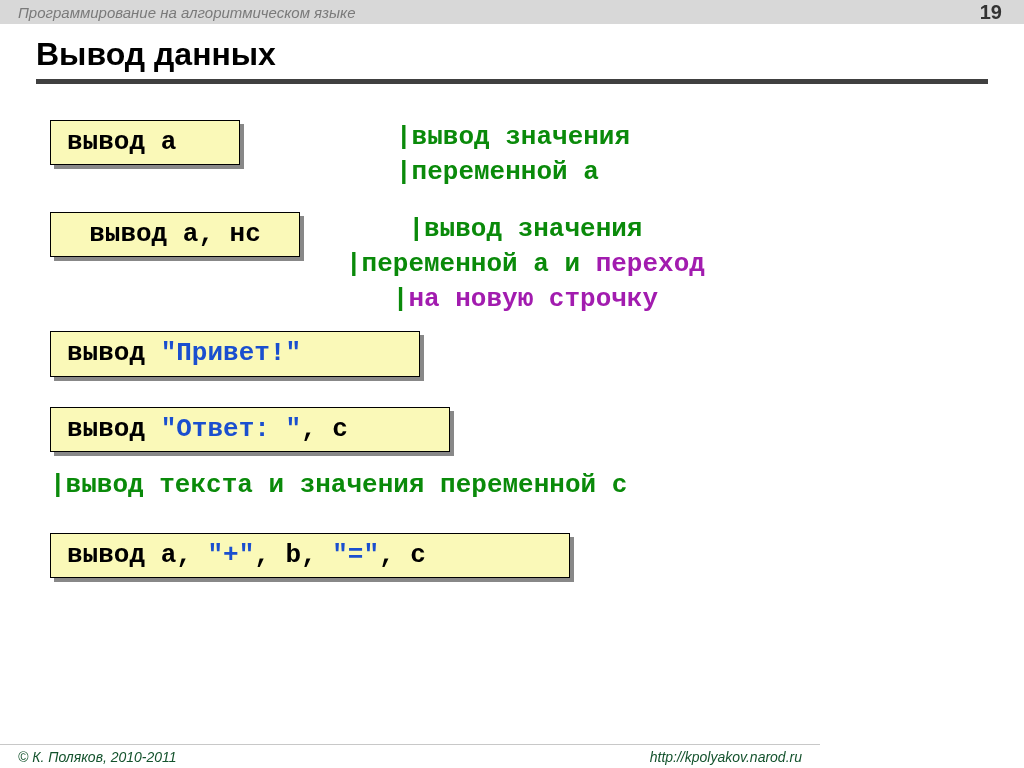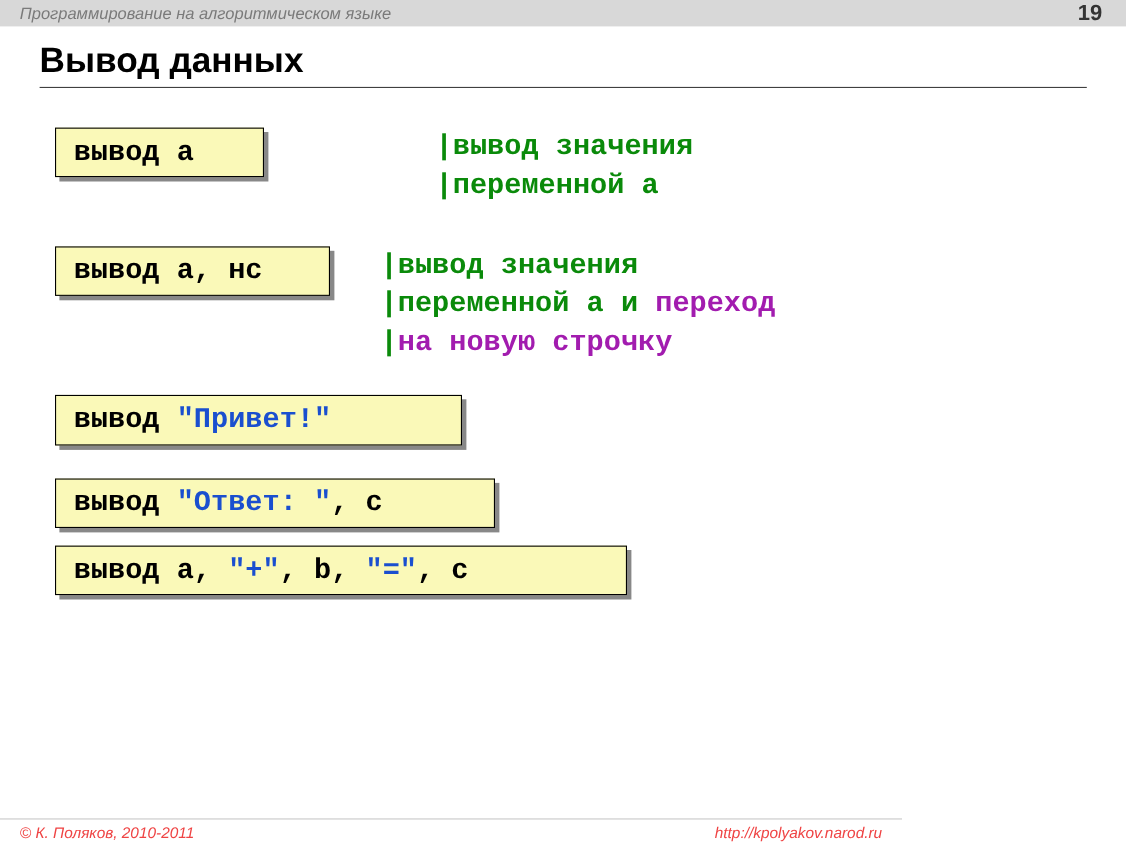--- a/index.html
+++ b/index.html
@@ -23,21 +23,21 @@
     padding-right: 4px;
   }
   .slide-body {
     padding: 12px 36px 0 36px;
   }
   .slide-title {
     font-size: 32px;
     font-weight: bold;
     color: #000;
     padding-bottom: 6px;
-    border-bottom: 1px solid #404040;
+    border-bottom: 5px solid #404040;
     margin-bottom: 36px;
   }
   .code-box {
     display: inline-block;
     background: #faf9b8;
     border: 1.5px solid #000;
     box-shadow: 4px 4px 0 #888;
     padding: 6px 16px;
     font-family: "Courier New", monospace;
     font-weight: bold;
@@ -49,24 +49,24 @@
   .mono {
     font-family: "Courier New", monospace;
     font-weight: bold;
     font-size: 26px;
     line-height: 1.35;
     white-space: pre;
   }
   .cgreen { color: #0a8a0a; }
   .cred { color: #a21caf; }
   .cblue { color: #1a4fcf; }
-  .row1 { display: flex; align-items: flex-start; gap: 0; margin-bottom: 38px; margin-left: 14px; }
+  .row1 { display: flex; align-items: flex-start; gap: 0; margin-bottom: 22px; margin-left: 14px; }
   .row1 .code-box { width: 190px; }
   .row1 .desc { margin-left: 156px; }
-  .row2 { display: flex; align-items: flex-start; gap: 0; margin-bottom: 30px; margin-left: 14px; }
+  .row2 { display: flex; align-items: flex-start; gap: 0; margin-bottom: 14px; margin-left: 14px; text-align: center; }
   .row2 .code-box { width: 250px; }
   .row2 .desc { margin-left: 46px; }
   .row3 { display: flex; align-items: center; gap: 0; margin-bottom: 30px; margin-left: 14px; }
   .row3 .code-box { width: 370px; }
   .row3 .desc { margin-left: 46px; }
   .row4 { margin-left: 14px; margin-bottom: 16px; }
   .row4 .code-box { width: 400px; }
   .row4-desc { margin-left: 14px; margin-bottom: 30px; }
   .row5 { margin-left: 14px; }
   .row5 .code-box { width: 520px; }
@@ -74,21 +74,21 @@
     position: absolute;
     bottom: 0;
     left: 0;
     width: 820px;
     height: 24px;
     border-top: 1px solid #c8c8c8;
     display: flex;
     justify-content: space-between;
     align-items: center;
     padding: 0 18px;
-    color: #ef4444;
+    color: #14532d;
     font-size: 14px;
     font-style: italic;
   }
 </style>
 </head>
 <body>
 
 <div class="header-bar">
   <span>Программирование на алгоритмическом языке</span>
   <span class="page-num">19</span>
@@ -107,20 +107,21 @@
     <div class="desc mono"><span class="cgreen">|</span><span class="cgreen">вывод значения</span><br><span class="cgreen">|</span><span class="cgreen">переменной a и </span><span class="cred">переход</span><br><span class="cgreen">|</span><span class="cred">на новую строчку</span></div>
   </div>
 
   <div class="row3">
     <div class="code-box"><span>вывод </span><span class="cblue">"Привет!"</span></div>
   </div>
 
   <div class="row4">
     <div class="code-box"><span>вывод </span><span class="cblue">"Ответ: "</span><span>, c</span></div>
   </div>
+  <div class="row4-desc mono"><span class="cgreen">|</span><span class="cgreen">вывод текста и значения переменной c</span></div>
 
   <div class="row5">
     <div class="code-box"><span>вывод </span><span>a, </span><span class="cblue">"+"</span><span>, b, </span><span class="cblue">"="</span><span>, c</span></div>
   </div>
 </div>
 
 <div class="footer">
   <span>© К. Поляков, 2010-2011</span>
   <span>http://kpolyakov.narod.ru</span>
 </div>

